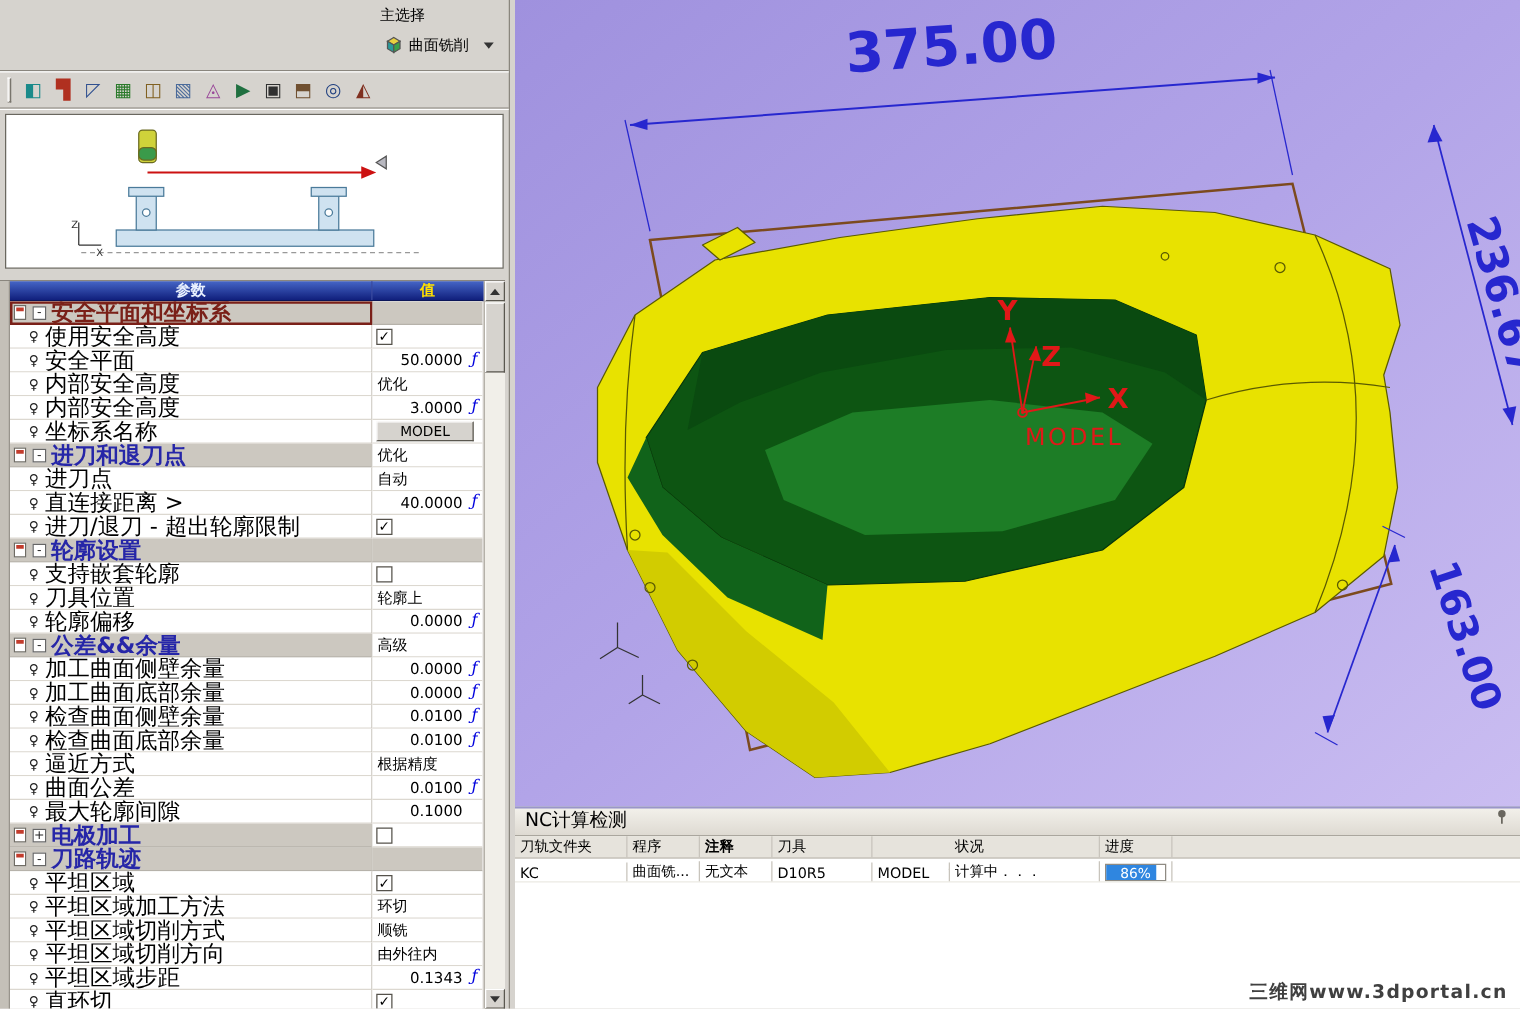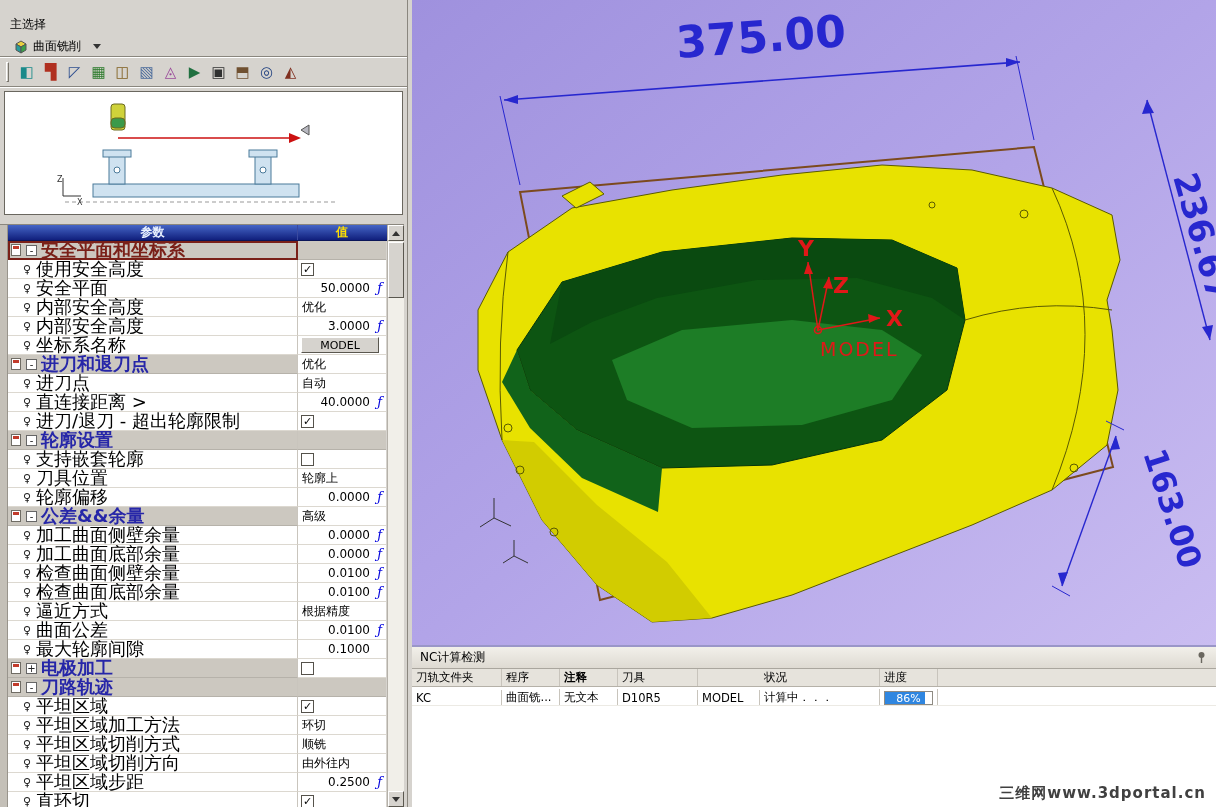--- a/index.html
+++ b/index.html
@@ -1,21 +1,21 @@
 <!DOCTYPE html>
 <html><head>
 <meta charset="utf-8">
 <style>
   * { box-sizing: border-box; margin: 0; padding: 0; }
   body { font-family: "DejaVu Sans", sans-serif; }
   #app { position: relative; width: 1216px; height: 807px; background: #d6d3ce; overflow: hidden; font-size: 12px; color: #000; }
 
   
   #left-panel { position: absolute; left: 0; top: 0; width: 408px; height: 807px; background: #d6d3ce; border-right: 1px solid #8a867e; }
-  .topbar { height: 56px; padding: 16px 6px 0 10px; display: flex; gap: 20px; }
+  .topbar { height: 56px; padding: 4px 6px 0 10px; display: flex; gap: 20px; justify-content: flex-end; }
   .sel-col { display: flex; flex-direction: column; gap: 4px; }
   .sel-label { font-size: 12px; }
   .combo { display: flex; align-items: center; height: 22px; padding: 0 2px; cursor: default; }
   .combo .cicon { width: 18px; height: 16px; margin-right: 3px; }
   .combo .ctext { font-size: 12px; white-space: nowrap; }
   .dd { width: 16px; height: 18px; margin-left: 8px; display: flex; align-items: center; justify-content: center; }
   .dd::after { content: ""; border-left: 4px solid transparent; border-right: 4px solid transparent; border-top: 5px solid #333; }
   .groove { height: 2px; border-top: 1px solid #8a867e; border-bottom: 1px solid #ffffff; }
   .toolbar { height: 28px; display: flex; align-items: center; padding-left: 6px; }
   .thandle { width: 3px; height: 20px; border: 1px solid; border-color: #fff #79756d #79756d #fff; margin-right: 6px; }
@@ -55,21 +55,21 @@
   .sb-thumb { position: absolute; left: 0; right: 0; top: 17px; height: 56px; background: #d6d3ce; border: 1px solid; border-color: #fff #5a574f #5a574f #fff; }
 
   
   #splitter { position: absolute; left: 408px; top: 0; width: 4px; height: 807px; background: #d6d3ce; }
 
   
   #viewport { position: absolute; left: 412px; top: 0; width: 804px; height: 645px; overflow: hidden; }
 
   
   #nc-panel { position: absolute; left: 412px; top: 645px; width: 804px; height: 162px; background: #fff; border-top: 2px solid #9a96c8; }
-  .nc-title { height: 22px; background: linear-gradient(180deg, #f2f0ea, #dedad2); border-bottom: 1px solid #aaa69e; display: flex; align-items: center; padding: 0 8px; font-size: 12px; }
+  .nc-title { height: 22px; background: linear-gradient(180deg, #f2f0ea, #dedad2); border-bottom: 1px solid #aaa69e; display: flex; padding: 0 8px; font-size: 15px; }
   .nc-title .t { flex: 1; }
   .nc-head { display: flex; height: 18px; background: #e6e3dc; border-bottom: 1px solid #b5b1a8; }
   .nc-cell { padding: 1px 4px 0 4px; font-size: 11.5px; border-right: 1px solid #c8c4bc; overflow: hidden; white-space: nowrap; flex: none; }
   .nc-row { display: flex; height: 19px; background: #fff; border-bottom: 1px solid #eceae4; align-items: flex-end; }
   .pbar { position: relative; height: 14px; margin-top: 1px; width: 100%; border: 1px solid #8f8b83; background: #fff; }
   .pfill { height: 100%; background: #2f86e0; }
   .ptext { position: absolute; inset: 0; color: #fff; text-align: center; font-size: 11px; line-height: 13px; }
   .watermark { position: absolute; right: 10px; bottom: 4px; color: #404040; font-weight: bold; font-size: 15px; letter-spacing: 1px; }
 </style>
 </head>
@@ -413,21 +413,21 @@
             <div class="pval">
               <span class="txt">由外往内</span>
             </div>
           </div>
           <div class="prow">
             <div class="pname leaf">
               <span class="leafic">♀</span>
               <span class="plabel">平坦区域步距</span>
             </div>
             <div class="pval">
-              <span class="num">0.2500</span>
+              <span class="num">0.1343</span>
               <span class="fsym">ƒ</span>
             </div>
           </div>
           <div class="prow">
             <div class="pname leaf">
               <span class="leafic">♀</span>
               <span class="plabel">直环切</span>
             </div>
             <div class="pval">
               <span class="cbx on">✓</span>

